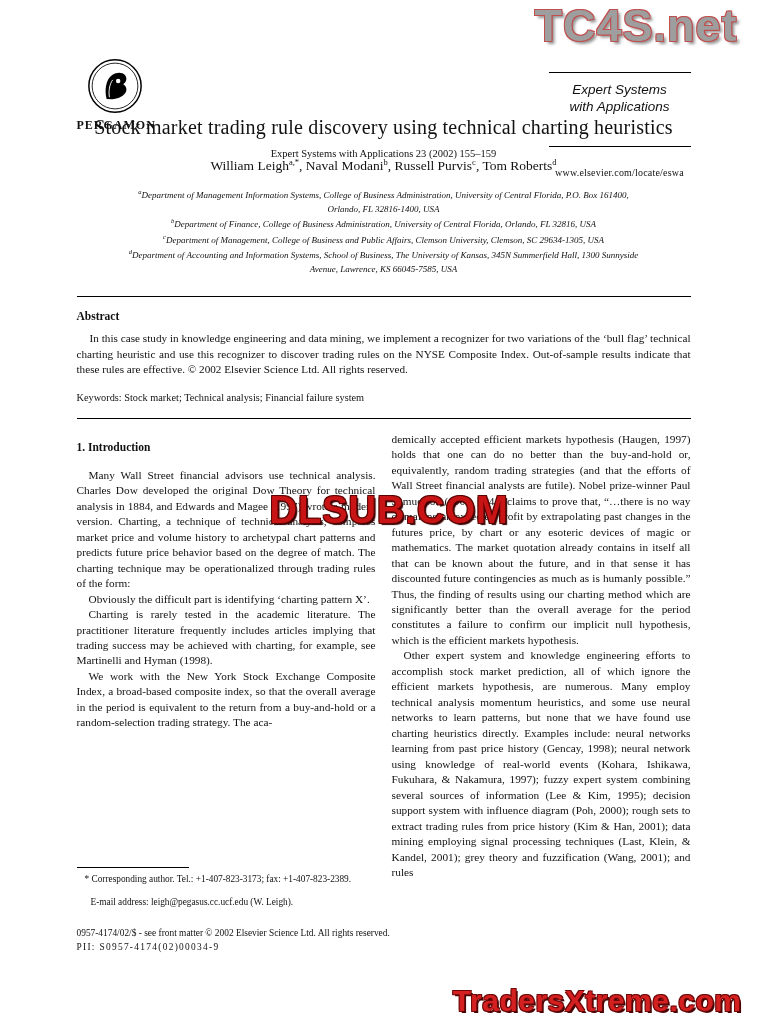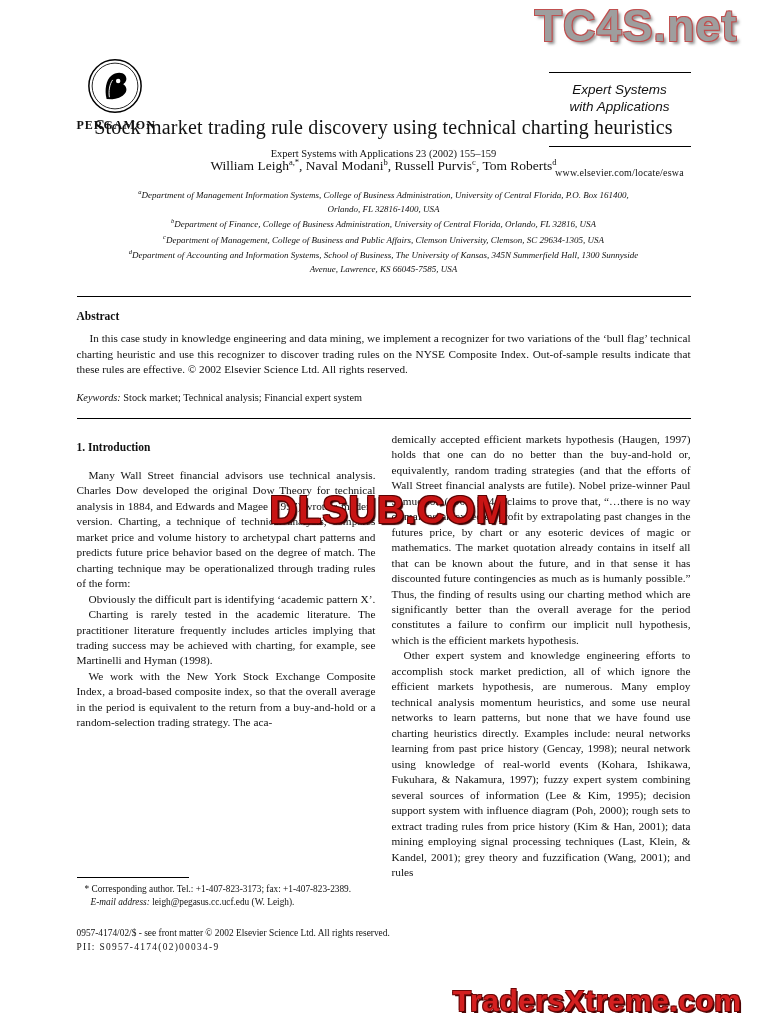--- a/index.html
+++ b/index.html
@@ -40,36 +40,36 @@
   .affiliations{margin:13px auto 0;max-width:510px;text-align:center;font-style:italic;font-size:9px;line-height:1.6;}
   .affil sup{font-size:6.5px;font-style:italic;}
   
   .rule{border:none;border-top:1px solid #000;margin:0;}
   .rule.top{margin-top:19px;}
   .rule.mid{margin-top:15px;}
   
   .abstract h2{font-size:11.5px;margin:13px 0 9px;font-weight:bold;}
   .abstract p.abs-text{margin:0;font-size:11.2px;line-height:1.4;text-align:justify;text-indent:13px;}
   .keywords{margin:14px 0 0;font-size:10.3px;}
-  .italic{font-style:italic;}
+  .italic{}
   
   .columns{display:flex;gap:16px;margin-top:13px;min-height:478px;}
   .col{flex:1;min-width:0;}
   .col.left{display:flex;flex-direction:column;}
   .col h3{font-size:11.5px;margin:9px 0 15px;font-weight:bold;}
   .col p{margin:0;font-size:11.3px;line-height:1.37;text-align:justify;}
   .col p.indent{text-indent:12px;}
   .rule-block{margin:14px 0;}
   .rule-block p{margin:0 0 2px;}
   
   .footnote{margin-top:auto;padding-top:8px;font-size:9.3px;line-height:1.45;}
   .fn-rule{width:112px;border-top:1px solid #000;margin-bottom:5px;}
   .footnote p{margin:0;font-size:9.3px;text-align:left;line-height:1.45;}
   .footnote .fn1{text-indent:8px;}
-  .footnote .fn2{text-indent:14px;}
+  .footnote .fn2{text-indent:14px;margin-top:10px;}
   .email-link{cursor:pointer;}
   .footer{margin-top:16px;font-size:9.4px;line-height:1.55;}
   .footer p{margin:0;}
   .footer .pii{letter-spacing:1.3px;}
   
   .wm{position:absolute;z-index:10;font-family:"Liberation Sans", sans-serif;font-weight:bold;white-space:nowrap;}
   .wm-top{
     top:0px;right:10px;font-size:45px;letter-spacing:1px;
     color:#9e9e9e;
     text-shadow:-1px -1px 0 #c05050,1px -1px 0 #c05050,-1px 1px 0 #c05050,1px 1px 0 #c05050,3px 3px 3px rgba(60,60,60,0.55);
@@ -135,32 +135,32 @@
     <div class="affil"><sup>d</sup><span>Department of Accounting and Information Systems, School of Business, The University of Kansas, 345N Summerfield Hall, 1300 Sunnyside Avenue, Lawrence, KS 66045-7585, USA</span></div>
   </div>
 
   <hr class="rule top">
 
   <section class="abstract">
     <h2>Abstract</h2>
     <p class="abs-text">In this case study in knowledge engineering and data mining, we implement a recognizer for two variations of the ‘bull flag’ technical charting heuristic and use this recognizer to discover trading rules on the NYSE Composite Index. Out-of-sample results indicate that these rules are effective. © 2002 Elsevier Science Ltd. All rights reserved.</p>
     <p class="keywords">
       <span class="italic">Keywords:</span>
-      <span>Stock market; Technical analysis; Financial expert system</span>
+      <span>Stock market; Technical analysis; Financial failure system</span>
     </p>
   </section>
 
   <hr class="rule mid">
 
   <div class="columns">
 
     <div class="col left">
       <h3>1. Introduction</h3>
       <p class="indent">Many Wall Street financial advisors use technical analysis. Charles Dow developed the original Dow Theory for technical analysis in 1884, and Edwards and Magee (1997) wrote a modern version. Charting, a technique of technical analysis, compares market price and volume history to archetypal chart patterns and predicts future price behavior based on the degree of match. The charting technique may be operationalized through trading rules of the form:</p>
-      <p class="indent">Obviously the difficult part is identifying ‘academic pattern X’.</p>
+      <p class="indent">Obviously the difficult part is identifying ‘charting pattern X’.</p>
       <p class="indent">Charting is rarely tested in the academic literature. The practitioner literature frequently includes articles implying that trading success may be achieved with charting, for example, see Martinelli and Hyman (1998).</p>
       <p class="indent">We work with the New York Stock Exchange Composite Index, a broad-based composite index, so that the overall average in the period is equivalent to the return from a buy-and-hold or a random-selection trading strategy. The aca-</p>
 
       <div class="footnote">
         <div class="fn-rule"></div>
         <p class="fn1">* Corresponding author. Tel.: +1-407-823-3173; fax: +1-407-823-2389.</p>
         <p class="fn2">
           <span class="italic">E-mail address:</span>
           <span class="email-link">leigh@pegasus.cc.ucf.edu</span>
           <span>(W. Leigh).</span>

